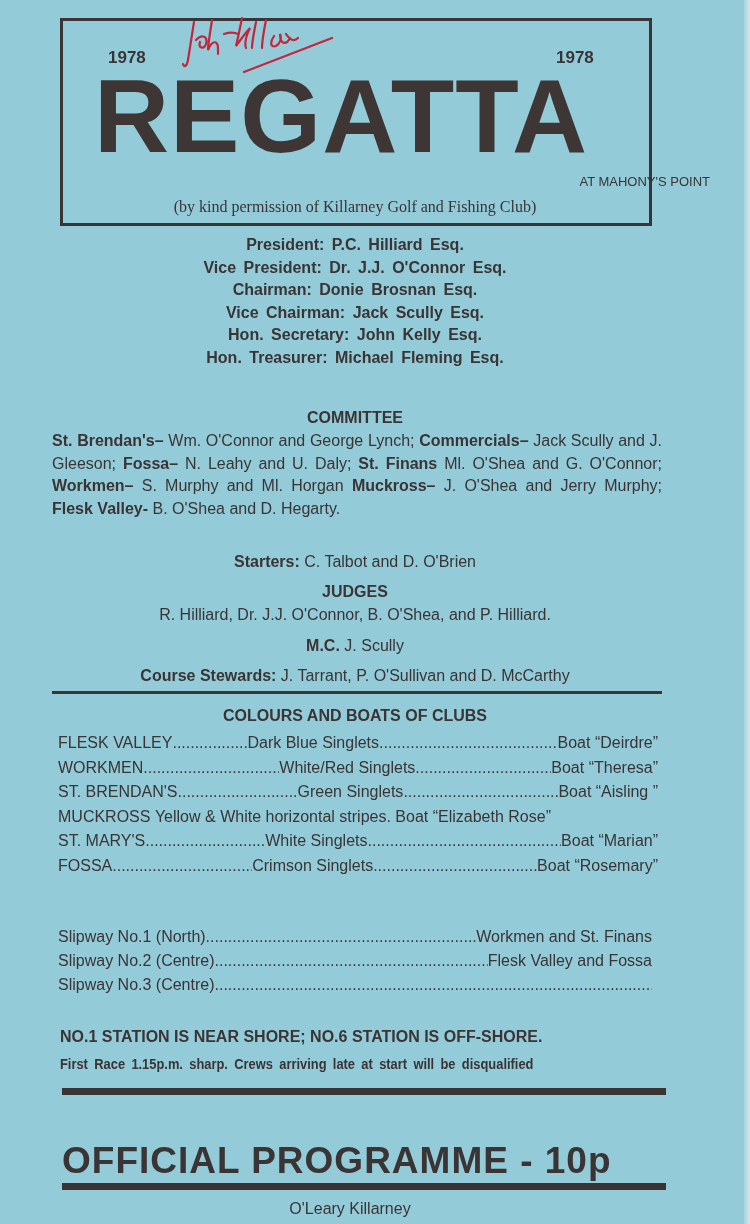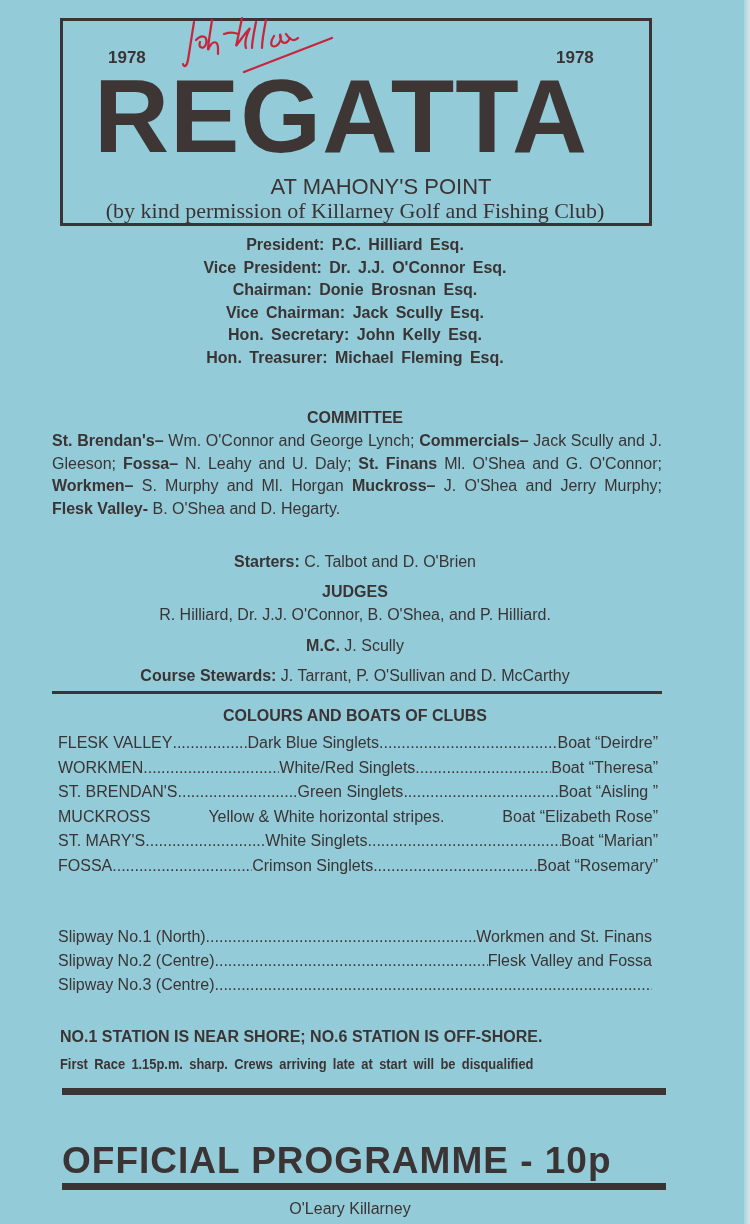--- a/index.html
+++ b/index.html
@@ -22,27 +22,26 @@
   .year.right { left:556px; }
   .signature {
     position:absolute; left:182px; top:14px; width:160px; height:66px;
   }
   .title {
     position:absolute; left:0; width:750px; top:64px; text-align:center;
     font-weight:bold; font-size:104px; letter-spacing:1px; line-height:104px;
     color:#3d3634; margin-left:-34px;
   }
   .subtitle {
-    position:absolute; left:0; width:710px; top:174px; text-align:center;
-    font-size:22px;
-    padding-left:26px;
+    position:absolute; left:0; width:710px; top:174px; text-align:right;
+    font-size:13px;
   }
   .permission {
     position:absolute; left:0; width:710px; top:198px; text-align:center;
-    font-family:"Liberation Serif", serif; font-size:22px;
+    font-family:"Liberation Serif", serif; font-size:16px;
   }
   .officers {
     position:absolute; left:0; width:710px; top:234px; text-align:center;
     font-weight:bold; font-size:16px; line-height:22.5px; word-spacing:3px;
   }
   .officers div { white-space:nowrap; }
   .section-heading {
     text-align:center; font-weight:bold; font-size:16px;
   }
   .committee-heading { position:absolute; left:0; width:710px; top:409px; }
@@ -150,21 +149,21 @@
       <span class="dots"></span>
       <span>Boat “Theresa”</span>
   </div>
   <div class="club-row">
     <span>ST. BRENDAN'S</span>
       <span class="dots" style="max-width:120px"></span>
       <span>Green Singlets</span>
       <span class="dots"></span>
       <span>Boat “Aisling ”</span>
   </div>
-  <div class="club-row" style="justify-content:space-between;">
+  <div class="club-row" style="justify-content:flex-start;">
     <span>MUCKROSS</span>&nbsp;<span>Yellow &amp; White horizontal stripes.</span>&nbsp;<span>Boat “Elizabeth Rose”</span>
   </div>
   <div class="club-row">
     <span>ST. MARY'S</span>
       <span class="dots" style="max-width:120px"></span>
       <span>White Singlets</span>
       <span class="dots"></span>
       <span>Boat “Marian”</span>
   </div>
   <div class="club-row">

